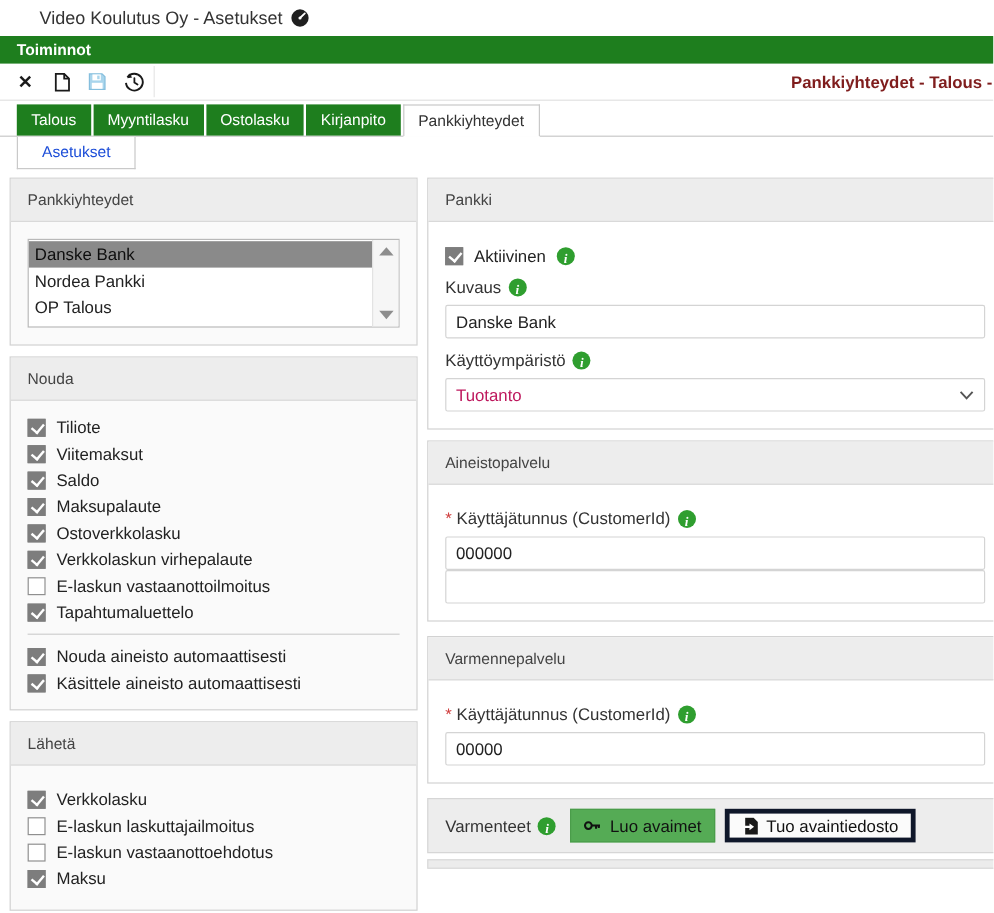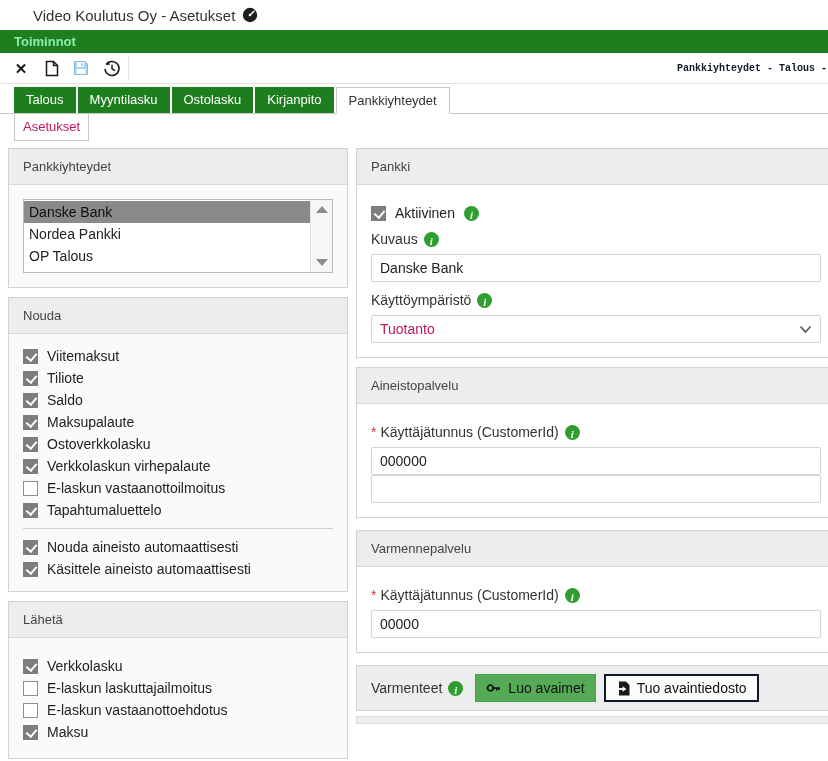--- a/index.html
+++ b/index.html
@@ -7,36 +7,36 @@
   body { font-family:"Liberation Sans", sans-serif; color:#333; }
   .page { position:relative; width:828px; height:761px; overflow:hidden; background:#fff; }
 
   
   .titlebar { height:30px; display:flex; align-items:center; gap:7px; padding-left:14px; }
   .titlebar .wtitle { font-size:15px; font-weight:400; color:#333;margin-left:19px; }
   .gauge { width:16px; height:16px; display:inline-block; }
 
   
   .menubar { height:23px; background:#1e7e1e; display:flex; align-items:center; }
-  .menubar .mitem { color:#86efac; font-size:13px; font-weight:600; padding:0 14px; line-height:23px; }
+  .menubar .mitem { color:#ffffff; font-size:13px; font-weight:600; padding:0 14px; line-height:23px; }
 
   
   .toolbar { height:31px; border-bottom:1px solid #e2e2e2; display:flex; align-items:center; padding-left:6px; }
   .tbtn { width:30px; height:26px; display:flex; align-items:center; justify-content:center; cursor:default; }
   .close-x { font-size:15px; font-weight:bold; color:#1a1a1a; line-height:1; }
   .tool-sep { width:1px; height:26px; background:#e6e6e6; margin-left:2px; }
   .tool-spacer { flex:1; }
-  .context-title { font-size:10px; font-weight:bold; color:#0f172a; white-space:nowrap; padding-right:1px;font-family:Liberation Mono, monospace; }
+  .context-title { font-size:14px; font-weight:bold; color:#7f1d1d; white-space:nowrap; padding-right:1px; }
 
   
   .tabs-main { display:flex; align-items:flex-end; margin-top:3px; padding-left:14px; border-bottom:1px solid #c9c9c9; }
   .tab { background:#1e7e1e; color:#fff; font-size:13px; line-height:26px; padding:0 12px; margin-right:2px; white-space:nowrap; }
   .tab.checked { background:#fff; color:#333; border:1px solid #c9c9c9; border-bottom:1px solid #fff; line-height:25px; margin-bottom:-1px; }
   .tabs-sub { padding-left:14px; display:flex; }
-  .subtab { background:#fff; color:#be185d; font-size:13px; line-height:26px; padding:0 8px; border:1px solid #c9c9c9; border-top:none; }
+  .subtab { background:#fff; color:#1d4ed8; font-size:13px; line-height:26px; padding:0 20px; border:1px solid #c9c9c9; border-top:none; }
 
   
   .content { display:flex; gap:8px; margin:7px 0 0 8px; }
   .col-left { width:340px; flex:none; }
   .col-right { width:480px; flex:none; }
 
   
   .panel { border:1px solid #d2d2d2; background:#fafafa; margin-bottom:9px; }
   .panel-header { background:#ededed; border-bottom:1px solid #d9d9d9; padding:10px 14px; font-size:13px; color:#444; }
   .panel-body { padding:14px; }
@@ -68,21 +68,21 @@
   .f-label:first-child { margin-top:0; }
   .req { color:#cf3c3c; margin-right:-2px; }
   .f-input { width:100%; height:28px; border:1px solid #d4d4d4; border-radius:2px; background:#fff; padding:0 8px; font-size:14px; color:#222; font-family:"Liberation Sans", sans-serif; }
   .f-select { width:100%; height:28px; border:1px solid #d4d4d4; border-radius:2px; background:#fff; padding:0 8px; font-size:14px; color:#be185d; display:flex; align-items:center; justify-content:space-between; }
 
   
   .cert-bar { background:#ededed; border:1px solid #d6d6d6; padding:8px 12px 8px 14px; display:flex; align-items:center; gap:8px; font-size:14px; color:#333; }
   .cert-bar .lbl-wrap { display:flex; align-items:center; gap:6px; margin-right:4px; }
   .btn { height:28px; display:inline-flex; align-items:center; gap:7px; padding:0 10px; font-size:14px; color:#111; white-space:nowrap; }
   .btn-green { background:#55ab55; border:1px solid #4a9d4a; }
-  .btn-white { background:#fbfbfb; border:2px solid #0f172a; }
+  .btn-white { background:#fbfbfb; border:4px solid #0f172a; }
   .strip { height:8px; background:#ececec; border:1px solid #d9d9d9; margin-top:5px; }
 
   svg { display:block; }
 </style>
 </head>
 <body>
 
 <div class="page">
 
   <div class="titlebar">
@@ -166,25 +166,25 @@
             </div>
           </div>
         </div>
       </div>
 
       <div class="panel">
         <div class="panel-header">Nouda</div>
         <div class="panel-body">
           <label class="chk-row">
             <span class="cb checked"></span>
+            <span>Tiliote</span>
+          </label>
+          <label class="chk-row">
+            <span class="cb checked"></span>
             <span>Viitemaksut</span>
-          </label>
-          <label class="chk-row">
-            <span class="cb checked"></span>
-            <span>Tiliote</span>
           </label>
           <label class="chk-row">
             <span class="cb checked"></span>
             <span>Saldo</span>
           </label>
           <label class="chk-row">
             <span class="cb checked"></span>
             <span>Maksupalaute</span>
           </label>
           <label class="chk-row">

